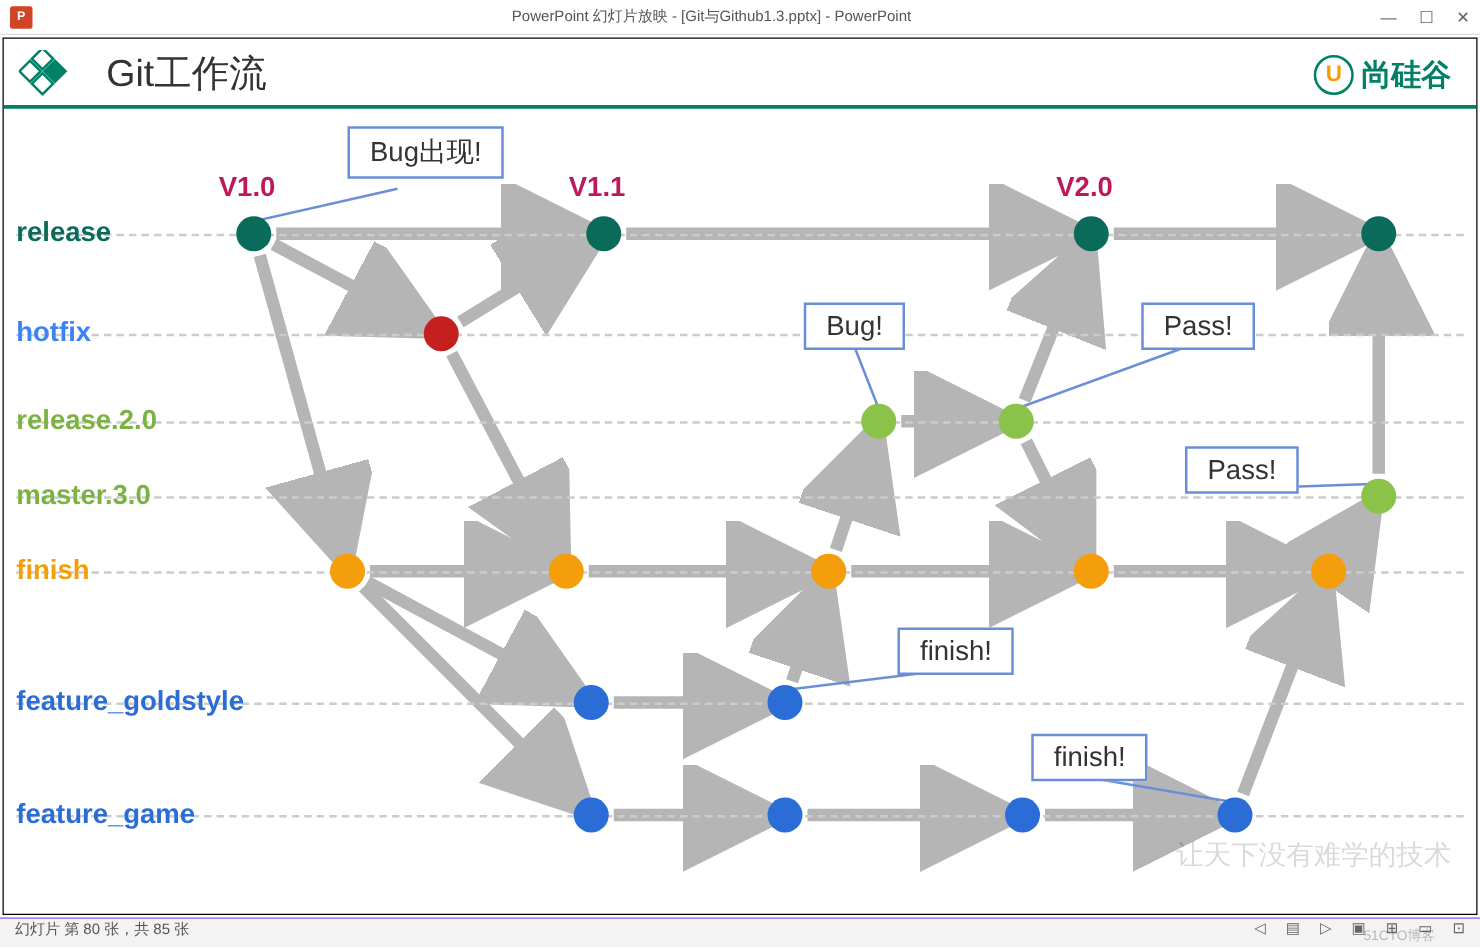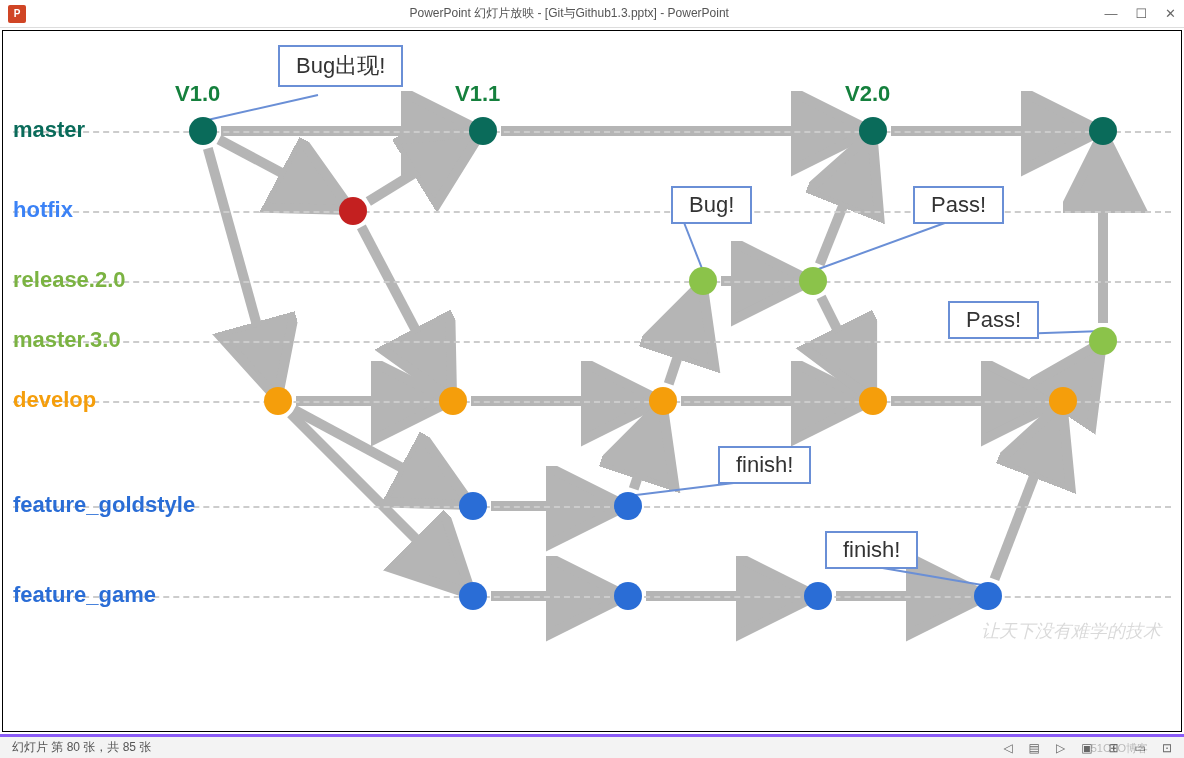--- a/index.html
+++ b/index.html
@@ -3,53 +3,66 @@
 <meta charset="utf-8">
 <style>
 * { box-sizing: border-box; margin: 0; padding: 0; }
 body { font-family: "Microsoft YaHei", Arial, sans-serif; background: #fff; width: 1184px; height: 758px; overflow: hidden; }
 .titlebar { height: 28px; background: #fff; border-bottom: 1px solid #ddd; display: flex; align-items: center; padding: 0 8px; font-size: 12px; color: #444; }
 .titlebar .pp-icon { width: 18px; height: 18px; background: #d04525; color: #fff; font-size: 10px; font-weight: bold; display: flex; align-items: center; justify-content: center; border-radius: 2px; margin-right: 8px; }
 .titlebar .title { flex: 1; text-align: center; color: #555; }
 .titlebar .win-controls { display: flex; gap: 18px; color: #666; font-size: 13px; }
 .titlebar .win-controls span { cursor: default; }
 .slide-area { height: 702px; background: #fff; border: 1px solid #000; margin: 2px; position: relative; }
-.statusbar { height: 24px; background: #f3f3f3; border-top: 3px solid #8b5cf6; display: flex; align-items: center; padding: 0 12px; font-size: 12px; color: #555; }
+.statusbar { height: 24px; background: #f3f3f3; border-top: 1px solid #8b5cf6; display: flex; align-items: flex-start; padding: 0 12px; font-size: 12px; color: #555; }
 .statusbar .status-left { flex: 1; }
 .statusbar .status-icons { display: flex; gap: 16px; color: #666; align-items: center; }
 .slide-header { display: flex; align-items: center; padding: 8px 20px 4px 12px; border-bottom: 3px solid #008066; }
 .slide-header .logo-diamond { width: 40px; height: 40px; margin-right: 30px; }
 .slide-header .slide-title { font-size: 30px; color: #333; font-weight: 400; }
 .slide-header .brand { margin-left: auto; display: flex; align-items: center; gap: 6px; }
 .slide-header .brand-icon { width: 32px; height: 32px; border: 2px solid #008066; border-radius: 50%; display: flex; align-items: center; justify-content: center; color: #f59e0b; font-weight: bold; font-size: 18px; }
 .slide-header .brand-text { font-size: 24px; color: #008066; font-weight: bold; }
 .diagram { position: relative; height: 620px; }
 .row-label { position: absolute; left: 10px; font-size: 22px; font-weight: bold; }
 .row-line { position: absolute; left: 10px; right: 10px; border-top: 2px dashed #ccc; }
-.version-label { position: absolute; font-size: 22px; font-weight: bold; color: #15803d; }
+.version-label { position: absolute; font-size: 22px; font-weight: bold; color: #be185d; }
 .node { position: absolute; width: 28px; height: 28px; border-radius: 50%; transform: translate(-50%, -50%); }
 .callout { position: absolute; background: #fff; border: 2px solid #6a8fd6; padding: 4px 16px; font-size: 22px; color: #333; }
 .arrow { position: absolute; stroke: #b5b5b5; fill: #b5b5b5; }
-.watermark { position: absolute; right: 20px; bottom: 8px; font-size: 18px; color: rgba(0,0,0,0.15); font-style: italic; }
+.watermark { position: absolute; right: 20px; bottom: 8px; font-size: 22px; color: rgba(0,0,0,0.15); }
 .corner-watermark { position: absolute; right: 36px; bottom: 2px; font-size: 11px; color: rgba(0,0,0,0.25); }
 </style>
 </head>
 <body>
 
 <div class="titlebar">
   <div class="pp-icon">P</div>
   <div class="title">PowerPoint 幻灯片放映 - [Git与Github1.3.pptx] - PowerPoint</div>
   <div class="win-controls">
     <span>—</span>
     <span>☐</span>
     <span>✕</span>
   </div>
 </div>
 
 <div class="slide-area">
+  <div class="slide-header">
+    <svg class="logo-diamond" viewBox="0 0 40 40">
+      <rect x="13" y="1" width="12" height="12" transform="rotate(45 19 7)" fill="none" stroke="#008066" stroke-width="2"></rect>
+      <rect x="3" y="11" width="12" height="12" transform="rotate(45 9 17)" fill="none" stroke="#008066" stroke-width="2"></rect>
+      <rect x="23" y="11" width="12" height="12" transform="rotate(45 29 17)" fill="#008066" stroke="#008066" stroke-width="2"></rect>
+      <rect x="13" y="21" width="12" height="12" transform="rotate(45 19 27)" fill="none" stroke="#008066" stroke-width="2"></rect>
+    </svg>
+    <div class="slide-title">Git工作流</div>
+    <div class="brand">
+      <div class="brand-icon">U</div>
+      <div class="brand-text">尚硅谷</div>
+    </div>
+  </div>
 
   <div class="diagram" id="diagram">
     <svg id="arrows-svg" class="arrow" style="position:absolute;left:0;top:0;width:100%;height:100%;">
       <defs>
         <marker id="ah" markerWidth="10" markerHeight="10" refX="6" refY="4" orient="auto">
           <path d="M0,0 L8,4 L0,8 Z" fill="#b5b5b5"></path>
         </marker>
       </defs>
     <line x1="218" y1="100" x2="458" y2="100" stroke="#b5b5b5" stroke-width="10" marker-end="url(#ah)"></line>
         <line x1="498" y1="100" x2="848" y2="100" stroke="#b5b5b5" stroke-width="10" marker-end="url(#ah)"></line>
@@ -78,29 +91,29 @@
         <line x1="1100" y1="292" x2="1100" y2="122" stroke="#b5b5b5" stroke-width="10" marker-end="url(#ah)"></line>
         <line x1="315" y1="64" x2="200" y2="90" stroke="#6a8fd6" stroke-width="2"></line>
         <line x1="680" y1="189" x2="700" y2="240" stroke="#6a8fd6" stroke-width="2"></line>
         <line x1="950" y1="189" x2="810" y2="240" stroke="#6a8fd6" stroke-width="2"></line>
         <line x1="985" y1="304" x2="1100" y2="300" stroke="#6a8fd6" stroke-width="2"></line>
         <line x1="755" y1="449" x2="625" y2="465" stroke="#6a8fd6" stroke-width="2"></line>
         <line x1="862" y1="534" x2="985" y2="555" stroke="#6a8fd6" stroke-width="2"></line>
       </svg>
     <div class="watermark">让天下没有难学的技术</div>
   <div class="row-line" style="top: 100px;"></div>
-      <div class="row-label" style="top: 86px; color: rgb(10, 107, 90);">master</div>
+      <div class="row-label" style="top: 86px; color: rgb(10, 107, 90);">release</div>
       <div class="row-line" style="top: 180px;"></div>
       <div class="row-label" style="top: 166px; color: #3b82f6;">hotfix</div>
       <div class="row-line" style="top: 250px;"></div>
       <div class="row-label" style="top: 236px; color: rgb(123, 179, 66);">release.2.0</div>
       <div class="row-line" style="top: 310px;"></div>
       <div class="row-label" style="top: 296px; color: rgb(123, 179, 66);">master.3.0</div>
       <div class="row-line" style="top: 370px;"></div>
-      <div class="row-label" style="top: 356px; color: rgb(245, 158, 11);">develop</div>
+      <div class="row-label" style="top: 356px; color: rgb(245, 158, 11);">finish</div>
       <div class="row-line" style="top: 475px;"></div>
       <div class="row-label" style="top: 461px; color: rgb(42, 109, 214);">feature_goldstyle</div>
       <div class="row-line" style="top: 565px;"></div>
       <div class="row-label" style="top: 551px; color: rgb(42, 109, 214);">feature_game</div>
       <div class="version-label" style="left: 172px; top: 50px;">V1.0</div>
       <div class="version-label" style="left: 452px; top: 50px;">V1.1</div>
       <div class="version-label" style="left: 842px; top: 50px;">V2.0</div>
       <div class="node" style="left: 200px; top: 100px; background: rgb(10, 107, 90);"></div>
       <div class="node" style="left: 480px; top: 100px; background: rgb(10, 107, 90);"></div>
       <div class="node" style="left: 870px; top: 100px; background: rgb(10, 107, 90);"></div>
@@ -114,21 +127,21 @@
       <div class="node" style="left: 660px; top: 370px; background: rgb(245, 158, 11);"></div>
       <div class="node" style="left: 870px; top: 370px; background: rgb(245, 158, 11);"></div>
       <div class="node" style="left: 1060px; top: 370px; background: rgb(245, 158, 11);"></div>
       <div class="node" style="left: 470px; top: 475px; background: rgb(42, 109, 214);"></div>
       <div class="node" style="left: 625px; top: 475px; background: rgb(42, 109, 214);"></div>
       <div class="node" style="left: 470px; top: 565px; background: rgb(42, 109, 214);"></div>
       <div class="node" style="left: 625px; top: 565px; background: rgb(42, 109, 214);"></div>
       <div class="node" style="left: 815px; top: 565px; background: rgb(42, 109, 214);"></div>
       <div class="node" style="left: 985px; top: 565px; background: rgb(42, 109, 214);"></div>
       <div class="callout" style="left: 275px; top: 14px;">Bug出现!</div>
-      <div class="callout" style="left: 640px; top: 155px; margin-left: 28px;">Bug!</div>
+      <div class="callout" style="left: 640px; top: 155px;">Bug!</div>
       <div class="callout" style="left: 910px; top: 155px;">Pass!</div>
       <div class="callout" style="left: 945px; top: 270px;">Pass!</div>
       <div class="callout" style="left: 715px; top: 415px;">finish!</div>
       <div class="callout" style="left: 822px; top: 500px;">finish!</div>
     </div>
 </div>
 
 <div class="statusbar">
   <div class="status-left">幻灯片 第 80 张，共 85 张</div>
   <div class="status-icons">

